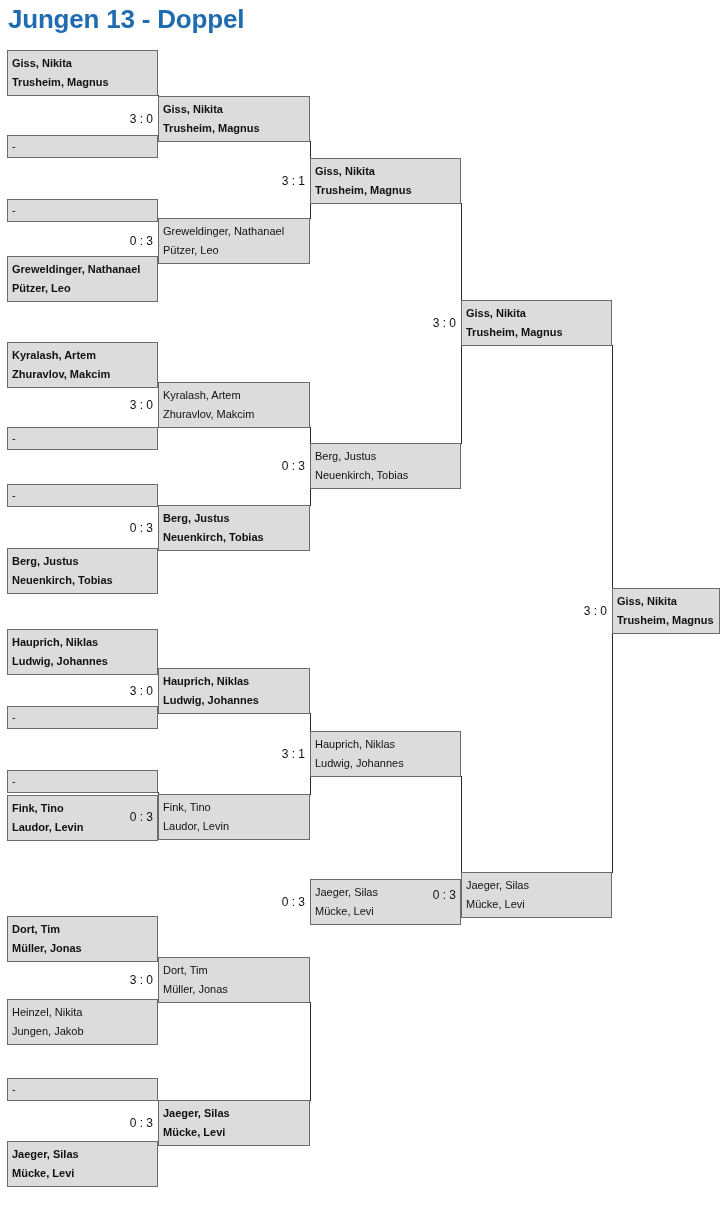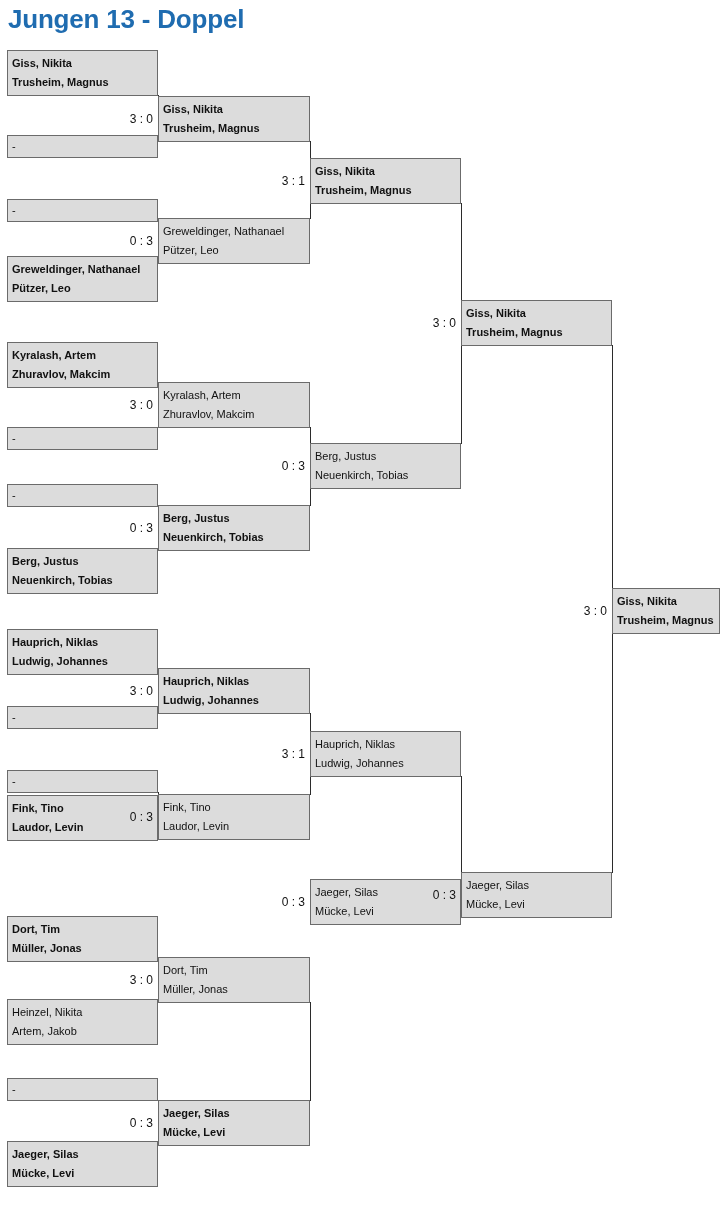--- a/index.html
+++ b/index.html
@@ -119,21 +119,21 @@
       <div class="slot win" style="left: 7px; top: 795px; width: 151px; height: 46px;">
         <span class="ln">Fink, Tino</span>
         <span class="ln">Laudor, Levin</span>
       </div>
       <div class="slot win" style="left: 7px; top: 916px; width: 151px; height: 46px;">
         <span class="ln">Dort, Tim</span>
         <span class="ln">Müller, Jonas</span>
       </div>
       <div class="slot lose" style="left: 7px; top: 999px; width: 151px; height: 46px;">
         <span class="ln">Heinzel, Nikita</span>
-        <span class="ln">Artem, Jakob</span>
+        <span class="ln">Jungen, Jakob</span>
       </div>
       <div class="slot empty" style="left: 7px; top: 1078px; width: 151px; height: 23px;">
         <span class="ln">-</span>
       </div>
       <div class="slot win" style="left: 7px; top: 1141px; width: 151px; height: 46px;">
         <span class="ln">Jaeger, Silas</span>
         <span class="ln">Mücke, Levi</span>
       </div>
       <div class="slot win" style="left: 158px; top: 96px; width: 152px; height: 46px;">
         <span class="ln">Giss, Nikita</span>

